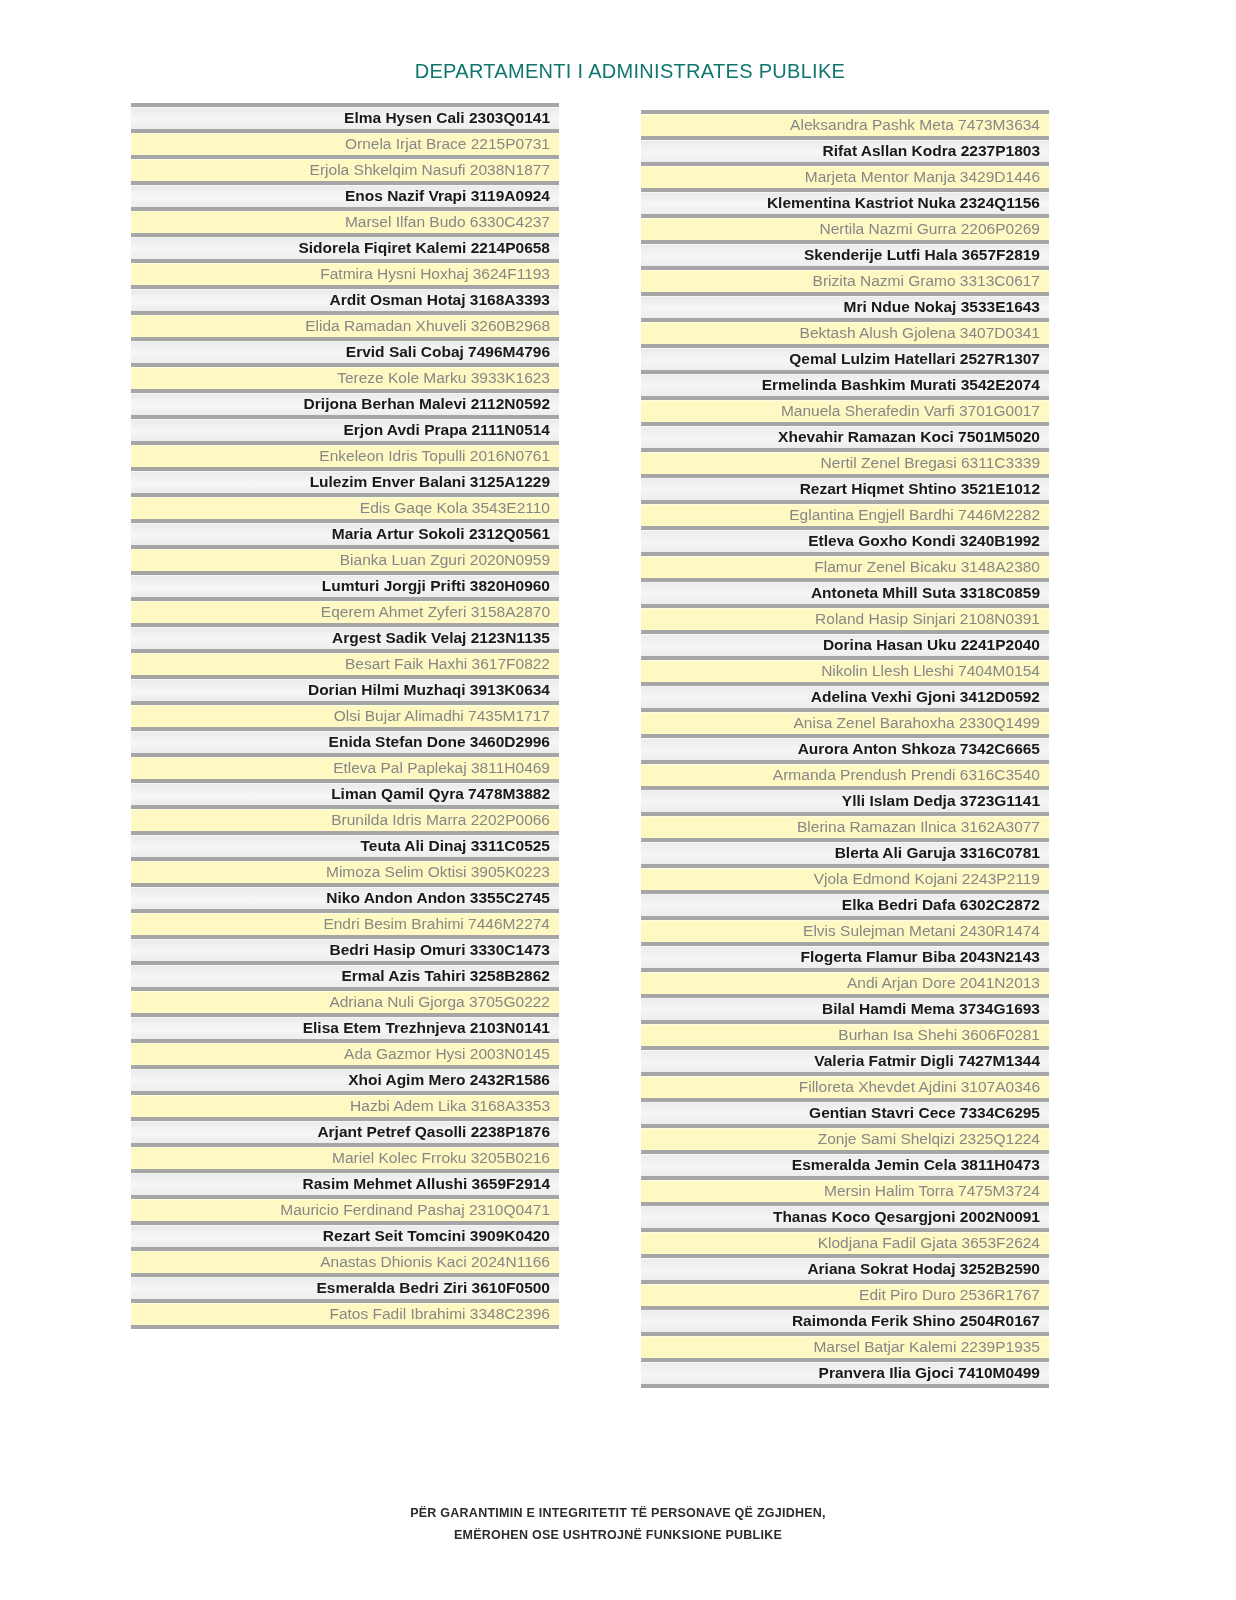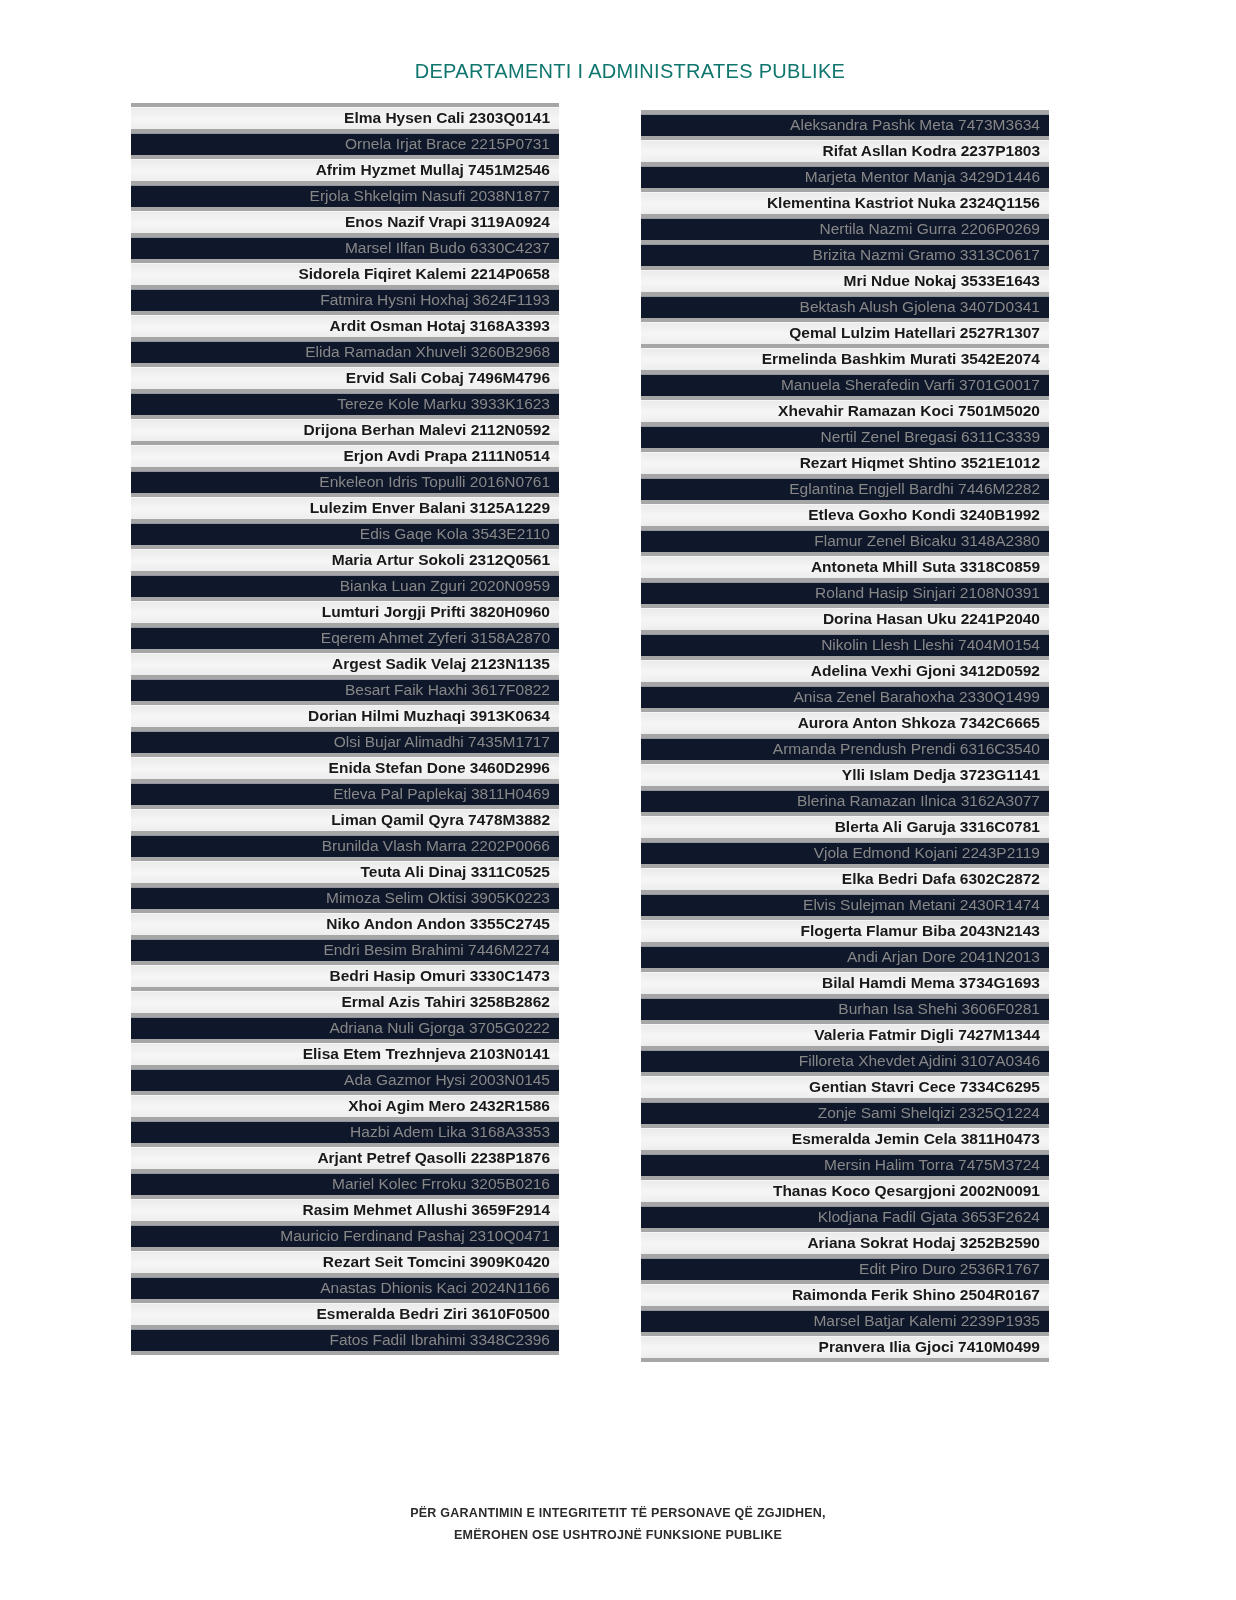--- a/index.html
+++ b/index.html
@@ -44,21 +44,21 @@
     white-space: nowrap;
     overflow: hidden;
     box-sizing: content-box;
   }
   .row.shaded {
     background: linear-gradient(180deg, #eaeaea 0%, #f6f6f6 55%, #ededed 100%);
     color: #191919;
     font-weight: 700;
   }
   .row.plain {
-    background: #0f172a;
+    background: #fef9c3;
     color: #878787;
     font-weight: 400;
   }
   .footer {
     position: absolute;
     top: 1502px;
     left: 0;
     width: 100%;
     text-align: center;
     font-size: 12.5px;
@@ -70,21 +70,20 @@
 </style>
 </head>
 <body>
 
 <div class="page">
   <h1 class="title">DEPARTAMENTI I ADMINISTRATES PUBLIKE</h1>
 
   <div class="col col-left">
       <div class="row shaded">Elma Hysen Cali 2303Q0141</div>
       <div class="row plain">Ornela Irjat Brace 2215P0731</div>
-      <div class="row shaded">Afrim Hyzmet Mullaj 7451M2546</div>
       <div class="row plain">Erjola Shkelqim Nasufi 2038N1877</div>
       <div class="row shaded">Enos Nazif Vrapi 3119A0924</div>
       <div class="row plain">Marsel Ilfan Budo 6330C4237</div>
       <div class="row shaded">Sidorela Fiqiret Kalemi 2214P0658</div>
       <div class="row plain">Fatmira Hysni Hoxhaj 3624F1193</div>
       <div class="row shaded">Ardit Osman Hotaj 3168A3393</div>
       <div class="row plain">Elida Ramadan Xhuveli 3260B2968</div>
       <div class="row shaded">Ervid Sali Cobaj 7496M4796</div>
       <div class="row plain">Tereze Kole Marku 3933K1623</div>
       <div class="row shaded">Drijona Berhan Malevi 2112N0592</div>
@@ -96,21 +95,21 @@
       <div class="row plain">Bianka Luan Zguri 2020N0959</div>
       <div class="row shaded">Lumturi Jorgji Prifti 3820H0960</div>
       <div class="row plain">Eqerem Ahmet Zyferi 3158A2870</div>
       <div class="row shaded">Argest Sadik Velaj 2123N1135</div>
       <div class="row plain">Besart Faik Haxhi 3617F0822</div>
       <div class="row shaded">Dorian Hilmi Muzhaqi 3913K0634</div>
       <div class="row plain">Olsi Bujar Alimadhi 7435M1717</div>
       <div class="row shaded">Enida Stefan Done 3460D2996</div>
       <div class="row plain">Etleva Pal Paplekaj 3811H0469</div>
       <div class="row shaded">Liman Qamil Qyra 7478M3882</div>
-      <div class="row plain">Brunilda Vlash Marra 2202P0066</div>
+      <div class="row plain">Brunilda Idris Marra 2202P0066</div>
       <div class="row shaded">Teuta Ali Dinaj 3311C0525</div>
       <div class="row plain">Mimoza Selim Oktisi 3905K0223</div>
       <div class="row shaded">Niko Andon Andon 3355C2745</div>
       <div class="row plain">Endri Besim Brahimi 7446M2274</div>
       <div class="row shaded">Bedri Hasip Omuri 3330C1473</div>
       <div class="row shaded">Ermal Azis Tahiri 3258B2862</div>
       <div class="row plain">Adriana Nuli Gjorga 3705G0222</div>
       <div class="row shaded">Elisa Etem Trezhnjeva 2103N0141</div>
       <div class="row plain">Ada Gazmor Hysi 2003N0145</div>
       <div class="row shaded">Xhoi Agim Mero 2432R1586</div>
@@ -124,20 +123,21 @@
       <div class="row shaded">Esmeralda Bedri Ziri 3610F0500</div>
       <div class="row plain">Fatos Fadil Ibrahimi 3348C2396</div>
     </div>
 
   <div class="col col-right">
       <div class="row plain">Aleksandra Pashk Meta 7473M3634</div>
       <div class="row shaded">Rifat Asllan Kodra 2237P1803</div>
       <div class="row plain">Marjeta Mentor Manja 3429D1446</div>
       <div class="row shaded">Klementina Kastriot Nuka 2324Q1156</div>
       <div class="row plain">Nertila Nazmi Gurra 2206P0269</div>
+      <div class="row shaded">Skenderije Lutfi Hala 3657F2819</div>
       <div class="row plain">Brizita Nazmi Gramo 3313C0617</div>
       <div class="row shaded">Mri Ndue Nokaj 3533E1643</div>
       <div class="row plain">Bektash Alush Gjolena 3407D0341</div>
       <div class="row shaded">Qemal Lulzim Hatellari 2527R1307</div>
       <div class="row shaded">Ermelinda Bashkim Murati 3542E2074</div>
       <div class="row plain">Manuela Sherafedin Varfi 3701G0017</div>
       <div class="row shaded">Xhevahir Ramazan Koci 7501M5020</div>
       <div class="row plain">Nertil Zenel Bregasi 6311C3339</div>
       <div class="row shaded">Rezart Hiqmet Shtino 3521E1012</div>
       <div class="row plain">Eglantina Engjell Bardhi 7446M2282</div>

